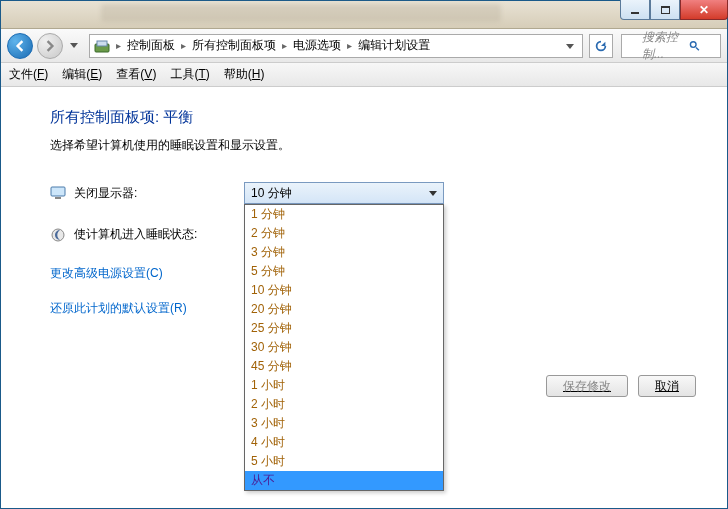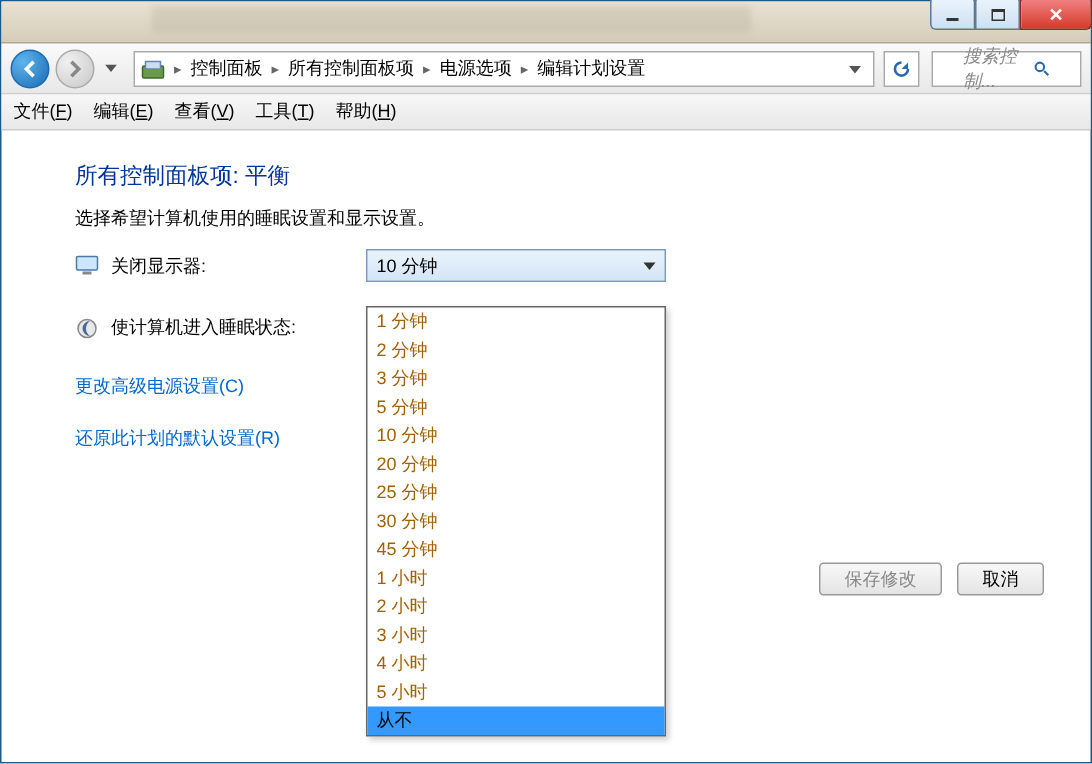--- a/index.html
+++ b/index.html
@@ -27,34 +27,34 @@
   .bc-part { color:#000; white-space:nowrap; cursor:default;}
   .bc-dd { margin-left:auto; padding:0 4px; color:#555;}
   .refresh { width:24px; height:24px; border:1px solid #aaa; background:#fff; display:flex; align-items:center; justify-content:center; margin-left:2px;}
   .refresh svg { width:14px; height:14px; }
   .searchbox { width:100px; height:24px; border:1px solid #aaa; background:#fff; margin-left:4px; display:flex; align-items:center; padding:0 20px; font-size:12px; color:#888; font-style:italic;}
   .searchbox svg { width:14px; height:14px; margin-left:auto;}
   .menubar { height:24px; background: linear-gradient(to bottom,#f7f7f7,#e8e8e8); border-bottom:1px solid #ccc; display:flex; align-items:center; padding:0 8px; gap:14px; font-size:12px;}
   .menubar .mi u { text-decoration: underline; }
   .content { position:absolute; top:87px; left:1px; right:1px; bottom:1px; background:#fff; padding: 20px 0 0 48px; font-size:12px;}
   .heading { color:#003399; font-size:15px; margin-bottom:10px;}
-  .subhead { font-size:12px; margin-bottom:12px;}
+  .subhead { font-size:12px; margin-bottom:28px;}
   .row { display:flex; align-items:center; margin-bottom:22px;}
   .row-icon { width:16px; height:16px; margin-right:8px;}
   .row-label { width:170px;}
   .combo { width:200px; height:22px; border:1px solid #7a9ac0; background: linear-gradient(to bottom,#eaf3fb,#d4e5f7); display:flex; align-items:center; padding:0 6px; font-size:12px; position:relative;}
   .combo .caret { margin-left:auto; border-left:4px solid transparent; border-right:4px solid transparent; border-top:5px solid #333;}
   .linkrow { margin: 18px 0 10px 0;}
   .linkrow a { color:#0066cc; text-decoration:none; font-size:12px;}
-  .footer-btns { position:absolute; right:30px; bottom:110px; display:flex; gap:10px;}
+  .footer-btns { position:absolute; right:30px; bottom:110px; display:flex; gap:10px;text-decoration:underline;}
   .footer-btns button { height:22px; padding:0 16px; font-size:12px; border:1px solid #999; border-radius:3px; background:linear-gradient(to bottom,#f8f8f8,#e4e4e4);}
   .footer-btns button[disabled] { color:#888;}
   .dropdown-list { position:absolute; width:200px; border:1px solid #666; background:#fff; font-size:12px; max-height: 320px; box-shadow:2px 2px 4px rgba(0,0,0,0.2);}
   .dropdown-list .opt { padding:1px 6px; line-height:17px; color:#a16207;}
-  .dropdown-list .opt.sel { background:#3399ff; color:#000000;}
+  .dropdown-list .opt.sel { background:#3399ff; color:#4c1d95;}
 </style>
 </head>
 <body>
 
 <div class="window">
 
   <div class="titlebar">
     <div class="titlebar-blur"></div>
     <div class="win-controls">
       <div class="win-btn min">

